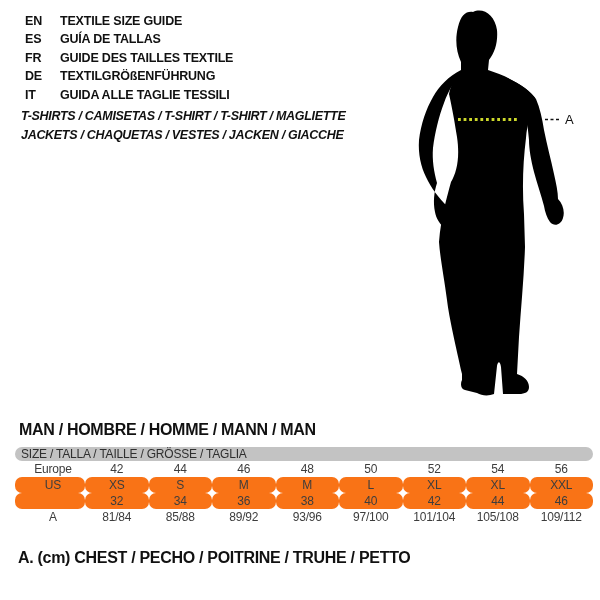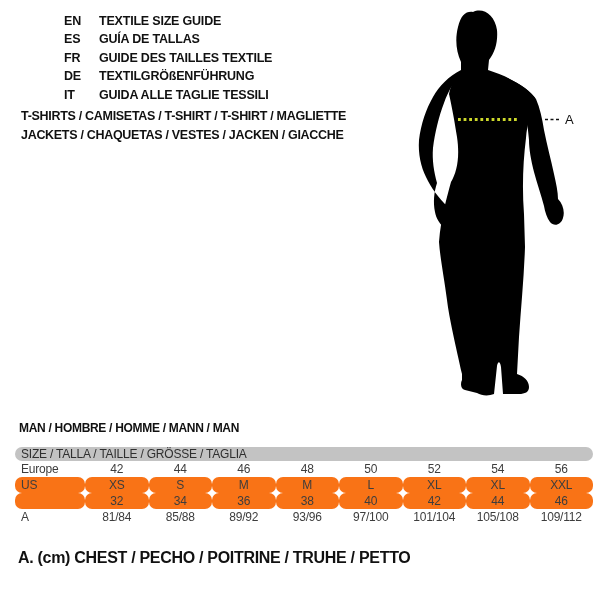--- a/index.html
+++ b/index.html
@@ -5,47 +5,47 @@
   html,body { margin:0; padding:0; background:#fff; }
   .canvas {
     position:relative; width:600px; height:600px; background:#ffffff;
     font-family:"Liberation Sans","DejaVu Sans",sans-serif; color:#111;
     overflow:hidden;
   }
 
   
   .lang-list { position:absolute; left:25px; top:12px; font-weight:bold;
                font-size:12.5px; line-height:18.4px; letter-spacing:-0.2px; }
-  .lang-row  { display:flex;margin-left:39px; }
+  .lang-row  { display:flex; }
   .lang-code { width:35px; }
 
   
   .categories { position:absolute; left:21px; top:107px; font-weight:bold;
-                font-size:12.5px; line-height:18.6px; letter-spacing:-0.3px; }
+                font-size:12.5px; line-height:18.6px; letter-spacing:-0.3px;font-style:italic; }
 
   
   .figure { position:absolute; left:395px; top:2px; width:205px; height:408px; }
   .figure svg { display:block; width:205px; height:408px; }
   .figure text { font-family:"Liberation Sans","DejaVu Sans",sans-serif;
                  font-size:13px; fill:#111; }
 
   
   .gender { position:absolute; left:19px; top:421px; font-weight:bold;
-            font-size:12px; letter-spacing:-0.3px; }
+            font-size:16px; letter-spacing:-0.3px; }
 
   
   .size-table { position:absolute; left:15px; top:447px; width:578px;
                 border-collapse:collapse; table-layout:fixed;
                 font-size:12px; color:#3d3d3d; letter-spacing:-0.2px; }
   .size-table col.c-label { width:70px; }
   .size-table th, .size-table td { padding:0; height:16px; font-weight:normal;
                                    vertical-align:middle;border-radius:7px; }
   .size-table .bar { background:#c3c3c3; height:14px; text-align:left;
                      padding-left:6px; color:#2f2f2f; }
-  .size-table tbody th { text-align:left; padding-left:6px; }
+  .size-table tbody th { text-align:center; padding-left:6px; }
   .size-table tbody td { text-align:center; }
   .size-table tr.shaded th, .size-table tr.shaded td { background:#f97316; }
 
   
   .footnote { position:absolute; left:18px; top:549px; font-weight:bold;
               font-size:16px; letter-spacing:-0.3px; }
 </style>
 </head>
 <body>
 

